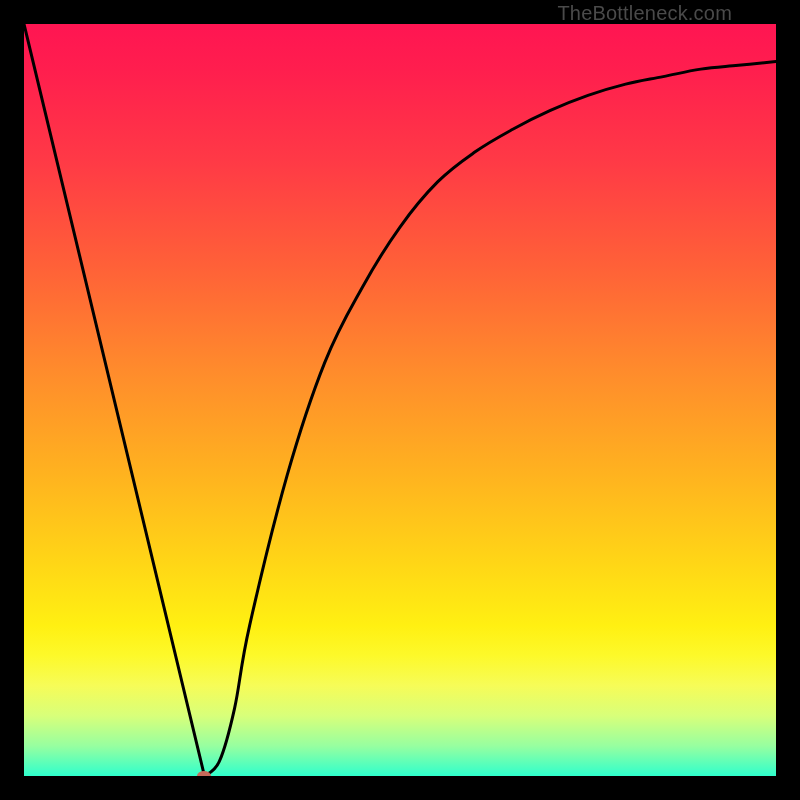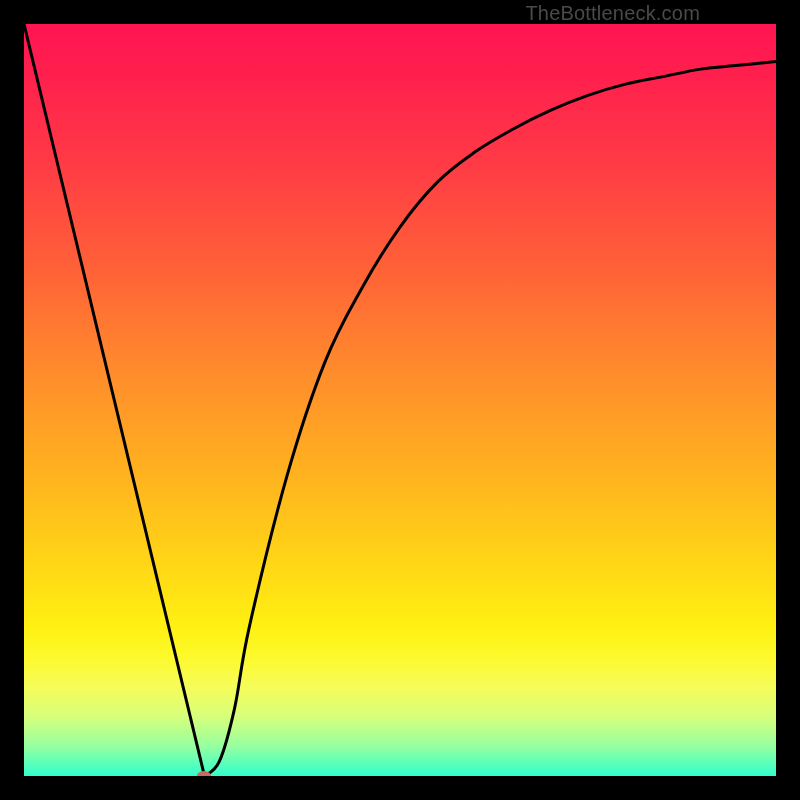--- a/index.html
+++ b/index.html
@@ -9,20 +9,21 @@
     height: 800px;
     background: #000;
     overflow: hidden;
     font-family: Arial, Helvetica, sans-serif;
   }
   .frame {
     position: absolute;
     top: 0; left: 0;
     width: 708px; height: 800px;
     background: #000;
+    padding-left: 32px;
   }
   .watermark {
     position: absolute;
     top: 2px;
     right: 8px;
     color: #4a4a4a;
     font-size: 20px;
     font-weight: 500;
     letter-spacing: 0.2px;
     z-index: 20;

